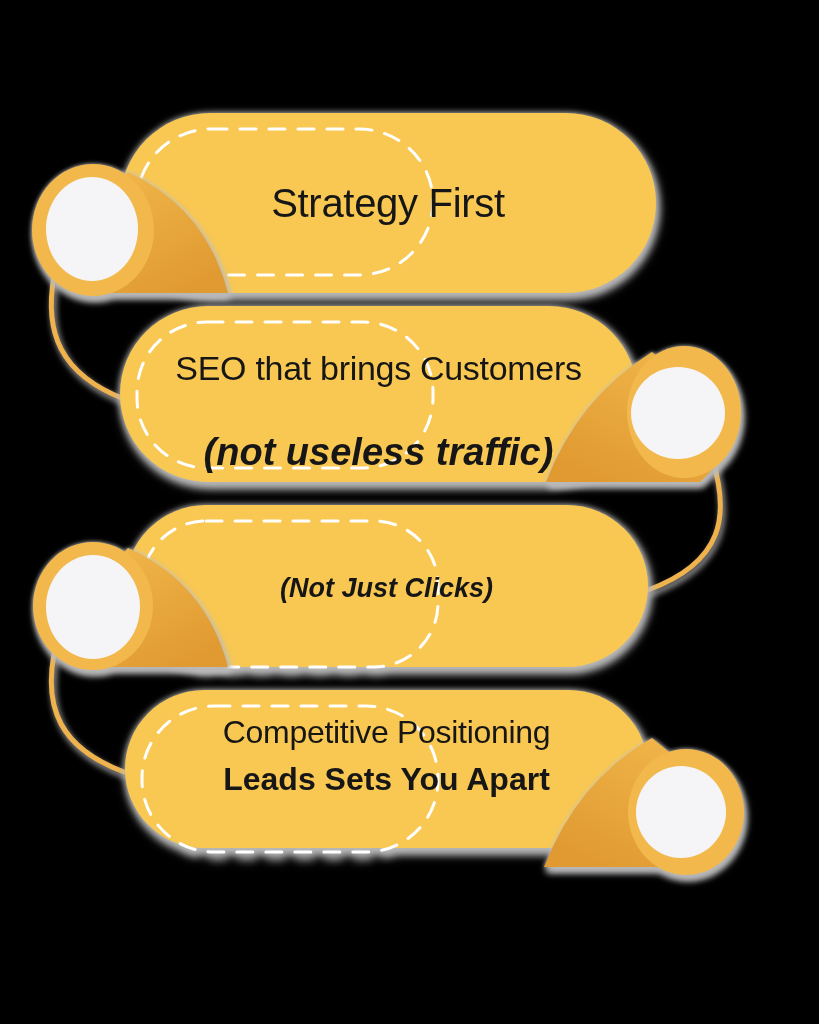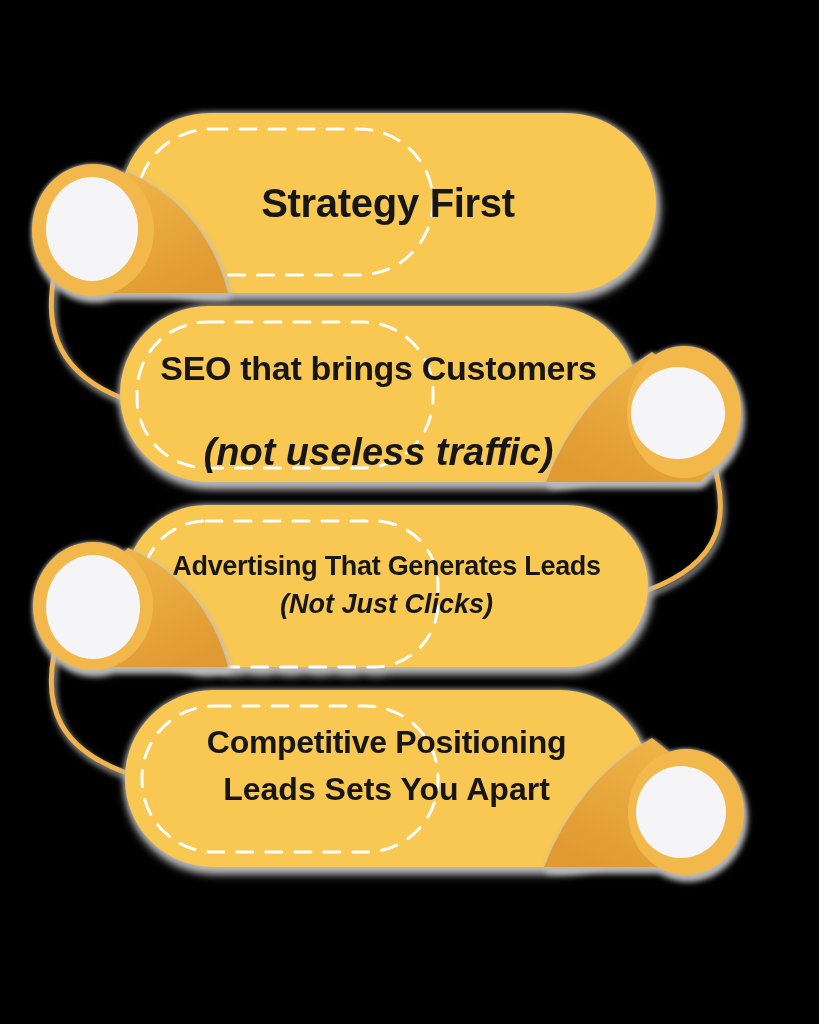--- a/index.html
+++ b/index.html
@@ -20,40 +20,40 @@
 
   .pill{position:absolute;z-index:2;background:var(--pill-fill);
         display:flex;flex-direction:column;align-items:center;justify-content:center;
         text-align:center;color:var(--text);
         filter:drop-shadow(2px 5px 4px var(--shadow)) drop-shadow(0 0 3px #c0c0c0);}
   .pill .dashline{position:absolute;left:15px;top:14px;right:15px;bottom:14px;
         width:auto;height:auto;overflow:visible;}
   .dashline rect{x:2px;y:2px;width:calc(100% - 4px);height:calc(100% - 4px);
         fill:none;stroke:var(--dash);stroke-width:3;stroke-linecap:round;
         stroke-dasharray:16 13;}
-  .title{font-weight:700;line-height:1.2;letter-spacing:-0.3px;position:relative;z-index:2;}
+  .title{font-weight:400;line-height:1.2;letter-spacing:-0.3px;position:relative;z-index:2;}
   .sub{font-weight:700;line-height:1.3;position:relative;z-index:2;}
   .sub:empty{display:none;}
   .italic{font-style:italic;}
 
   .pill1{left:120px;top:113px;width:536px;height:180px;border-radius:90px;}
   .pill1 .title{font-size:40px;}
   .pill1 .dashline rect{rx:74px;}
 
   .pill2{left:120px;top:306px;width:517px;height:176px;border-radius:88px;padding-top:37px;box-sizing:border-box;gap:36px;}
   .pill2 .title{font-size:34px;}
   .pill2 .sub{font-size:38px;margin-top:3px;}
   .pill2 .dashline rect{rx:70px;}
 
   .pill3{left:125px;top:505px;width:523px;height:162px;border-radius:81px;}
   .pill3 .title{font-size:27px;}
   .pill3 .sub{font-size:27px;margin-top:5px;}
   .pill3 .dashline rect{rx:64px;}
 
-  .pill4{left:125px;top:690px;width:523px;height:177px;border-radius:88px;padding-bottom:24px;box-sizing:border-box;}
+  .pill4{left:125px;top:690px;width:523px;height:158px;border-radius:88px;padding-bottom:24px;box-sizing:border-box;}
   .pill4 .title{font-size:32px;}
   .pill4 .sub{font-size:32px;margin-top:8px;}
   .pill4 .dashline rect{rx:72px;}
 </style>
 </head>
 <body>
 
 <div class="canvas">
 
   <svg class="layer connectors" viewBox="0 0 819 1024">
@@ -75,21 +75,20 @@
         <rect></rect>
       </svg>
     <div class="title">SEO that brings Customers</div>
     <div class="sub italic">(not useless traffic)</div>
   </div>
 
   <div class="pill pill3">
     <svg class="dashline">
         <rect></rect>
       </svg>
-    <div class="title">Advertising That Generates Leads</div>
     <div class="sub italic">(Not Just Clicks)</div>
   </div>
 
   <div class="pill pill4">
     <svg class="dashline">
         <rect></rect>
       </svg>
     <div class="title">Competitive Positioning</div>
     <div class="sub">Leads Sets You Apart</div>
   </div>

